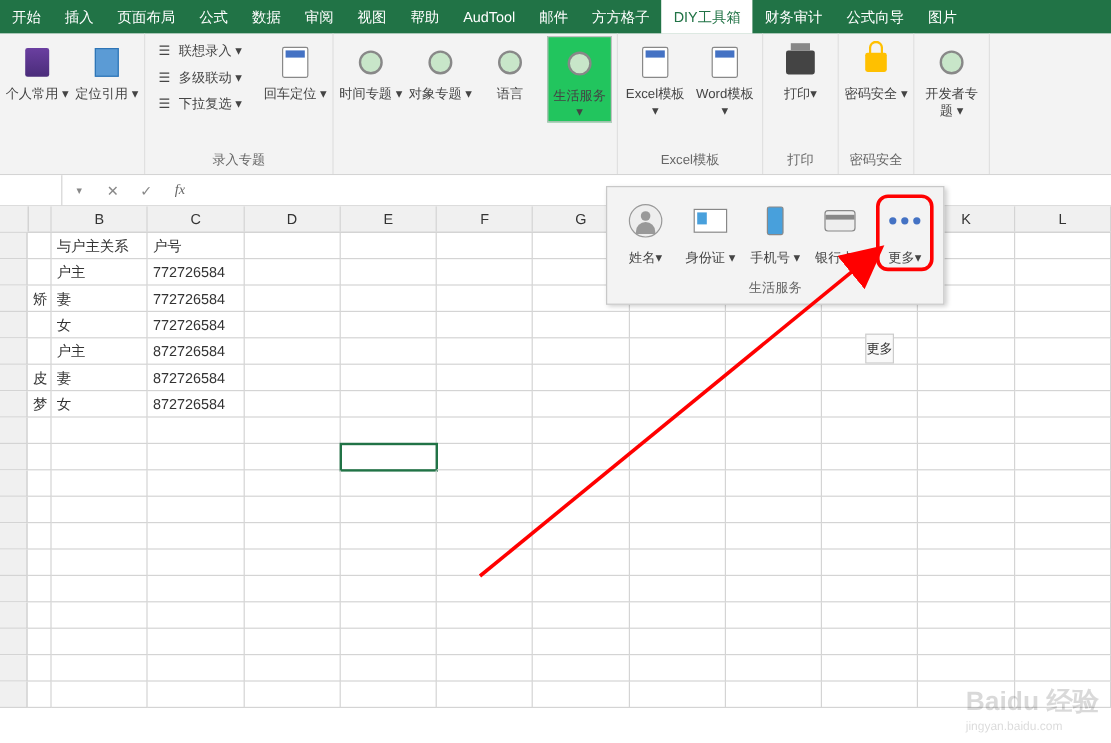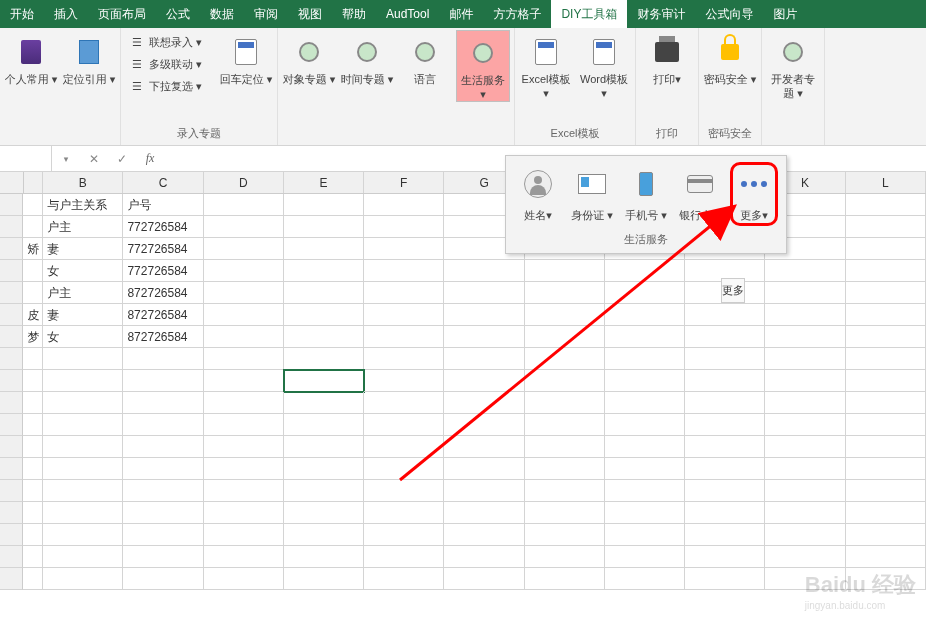--- a/index.html
+++ b/index.html
@@ -10,21 +10,21 @@
 .tab { padding: 0 10px; height: 28px; line-height: 28px; cursor: pointer; white-space: nowrap; }
 .tab.active { background: #fff; color: #217346; }
 
 
 .ribbon { display: flex; background: #f3f3f3; border-bottom: 1px solid #d4d4d4; height: 118px; }
 .group { display: flex; flex-direction: column; border-right: 1px solid #e0e0e0; padding: 2px 4px 0 4px; }
 .group-body { display: flex; flex: 1; align-items: flex-start; gap: 4px; }
 .group-label { font-size: 11px; color: #666; text-align: center; padding: 2px 0 4px 0; }
 
 .bigbtn { display: flex; flex-direction: column; align-items: center; width: 54px; padding-top: 6px; cursor: pointer; }
-.bigbtn.active { background: #fca5a5; border: 1px solid #c0c0c0; }
+.bigbtn.active { background: #22c55e; border: 1px solid #c0c0c0; }
 .bigbtn .icon { width: 32px; height: 32px; margin-bottom: 4px; display: flex; align-items: center; justify-content: center; }
 .bigbtn .label { font-size: 11px; text-align: center; line-height: 14px; color: #444; }
 
 .smallbtns { display: flex; flex-direction: column; gap: 2px; width: 90px; padding-top: 2px; }
 .smallbtn { display: flex; align-items: center; font-size: 11px; color: #444; padding: 2px 4px; cursor: pointer; gap: 4px; }
 .smallbtn .sicon { width: 16px; height: 16px; display: inline-flex; align-items: center; justify-content: center; }
 
 
 .popup { position: absolute; top: 155px; left: 505px; background: #f3f3f3; border: 1px solid #c8c8c8; box-shadow: 2px 2px 4px rgba(0,0,0,0.2); padding: 6px 8px; }
 .popup-body { display: flex; gap: 6px; }
@@ -147,27 +147,27 @@
     </div>
     <div class="group-label">录入专题</div>
   </div>
 
   <div class="group">
     <div class="group-body">
       <div class="bigbtn">
           <div class="icon">
             <div class="ico-circle"></div>
           </div>
+          <div class="label">时间专题 ▾</div>
+        </div>
+      <div class="bigbtn">
+          <div class="icon">
+            <div class="ico-circle"></div>
+          </div>
           <div class="label">对象专题 ▾</div>
-        </div>
-      <div class="bigbtn">
-          <div class="icon">
-            <div class="ico-circle"></div>
-          </div>
-          <div class="label">时间专题 ▾</div>
         </div>
       <div class="bigbtn">
           <div class="icon">
             <div class="ico-circle"></div>
           </div>
           <div class="label">语言</div>
         </div>
       <div class="bigbtn active">
           <div class="icon">
             <div class="ico-circle"></div>

